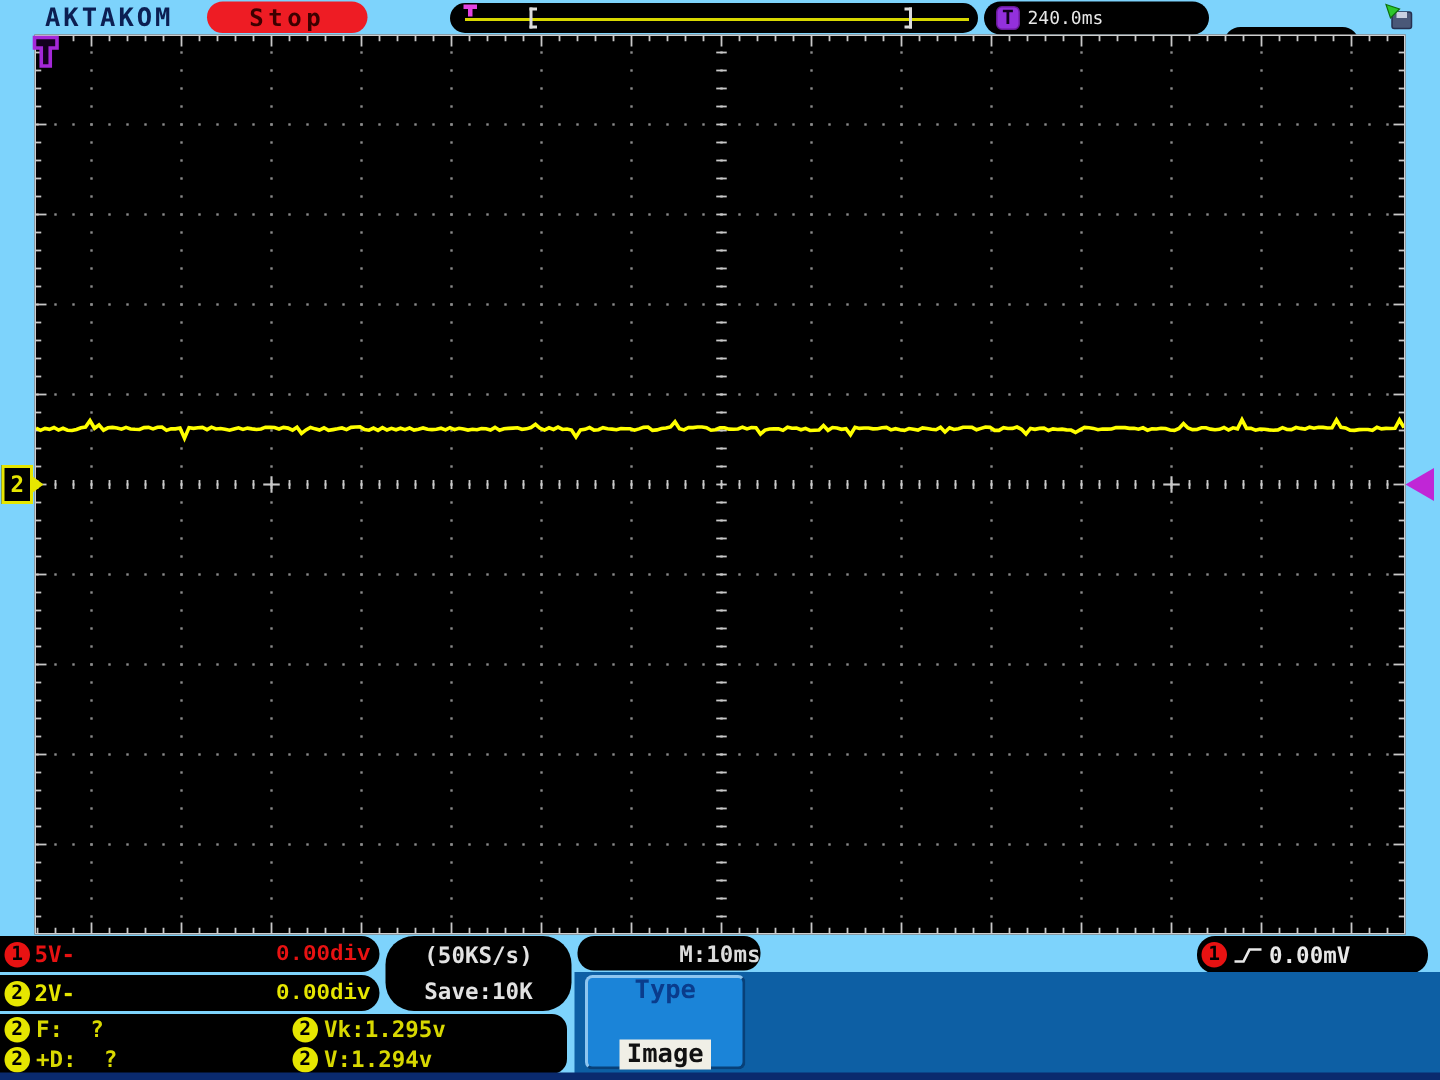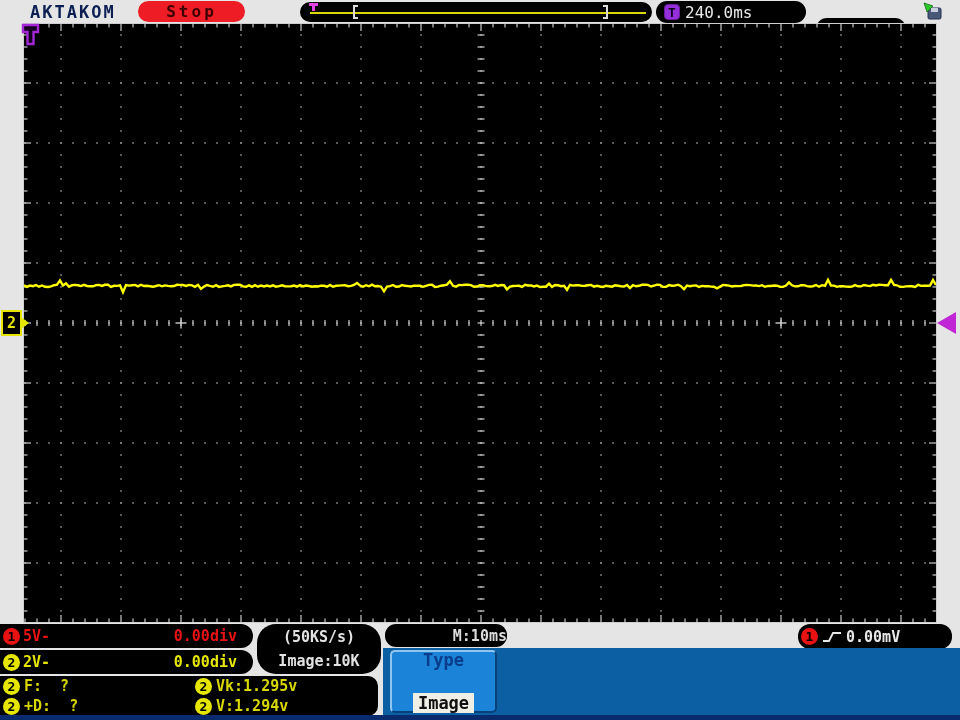--- a/index.html
+++ b/index.html
@@ -1,19 +1,19 @@
 <!DOCTYPE html>
 <html><head>
 <meta charset="utf-8">
 <style>
   * { margin:0; padding:0; box-sizing:border-box; }
   html,body { width:960px; height:720px; background:#000; }
   #root {
     position:relative; width:960px; height:720px; overflow:hidden;
-    background:#e5e5e5;
+    background:#7dd3fc;
     font-family:"DejaVu Sans Mono","Liberation Mono",monospace;
   }
   
   .brand {
     position:absolute; left:30px; top:2px; font-size:17px; font-weight:bold;
     letter-spacing:2px; color:#0c1f52;
   }
   .stop-pill {
     position:absolute; left:138px; top:1px; width:107px; height:21px;
     background:#ee1c24; border-radius:11px; display:flex;
@@ -34,21 +34,21 @@
   .trigtime-pill {
     position:absolute; left:656px; top:1px; width:150px; height:22px;
     background:#000; border-radius:11px; display:flex; align-items:center;
     padding-left:8px; gap:5px;
   }
   .t-badge {
     width:16px; height:16px; border-radius:4px; background:#9330dc;
     border:1px solid #6a1a9a; color:#10001c; font-size:13px; font-weight:bold;
     display:flex; align-items:center; justify-content:center; flex:0 0 auto;
   }
-  .trigtime-pill .val { color:#e8e8e8; font-size:16px; }
+  .trigtime-pill .val { color:#e8e8e8; font-size:12px; }
   .clock-pill {
     position:absolute; left:816px; top:18px; width:90px; height:22px;
     background:#000; border-radius:11px; display:flex;
     align-items:center; justify-content:center; color:#e8e8e8; font-size:16px;
   }
   .usb-icon { position:absolute; left:922px; top:2px; width:20px; height:18px; }
 
   
   .scope {
     position:absolute; left:23px; top:23px; width:914px; height:600px;
@@ -76,21 +76,21 @@
   
   .pill { position:absolute; background:#000; display:flex; align-items:center; }
   .badge {
     width:17px; height:17px; border-radius:50%; flex:0 0 auto;
     display:flex; align-items:center; justify-content:center;
     font-size:13px; font-weight:bold; color:#000;
   }
   .badge.red { background:#e81212; }
   .badge.yellow { background:#e6e600; }
   .ch-pill { left:0; width:253px; height:24px; border-radius:0 12px 12px 0; padding-left:3px; gap:3px; font-size:15px; font-weight:bold; }
-  .ch-pill .pos { margin-left:auto; margin-right:16px; }
+  .ch-pill .pos { margin-left:auto; margin-right:6px;font-family:Liberation Mono, monospace; }
   .ch1 { top:624px; color:#e81212; }
   .ch2 { top:650px; color:#e6e600; }
   .sample-box {
     position:absolute; left:257px; top:624px; width:124px; height:50px;
     background:#000; border-radius:19px; display:flex; flex-direction:column;
     align-items:center; justify-content:center; color:#e2e2e2;
     font-size:15px; font-weight:bold; line-height:24px;
   }
   .m-pill { left:385px; top:624px; width:122px; height:23px; border-radius:11px; justify-content:flex-end; color:#dcdcdc; font-size:15px; font-weight:bold; }
   .trig-pill { left:798px; top:624px; width:154px; height:25px; border-radius:12px; padding-left:3px; gap:4px; color:#e8e8e8; font-size:15px; font-weight:bold; }
@@ -1978,21 +1978,21 @@
   </div>
 
   <div class="pill ch-pill ch2">
     <span class="badge yellow">2</span>
     <span>2V-</span>
     <span class="pos">0.00div</span>
   </div>
 
   <div class="sample-box">
     <span>(50KS/s)</span>
-    <span>Image:10K</span>
+    <span>Save:10K</span>
   </div>
 
   <div class="pill m-pill">
     <span>M:10ms</span>
   </div>
 
   <div class="pill trig-pill">
     <span class="badge red">1</span>
     <svg class="slope-icon" viewBox="0 0 20 14">
       <polyline points="1,11 7,11 11,3 19,3" fill="none" stroke="#e8e8e8" stroke-width="1.8"></polyline>

